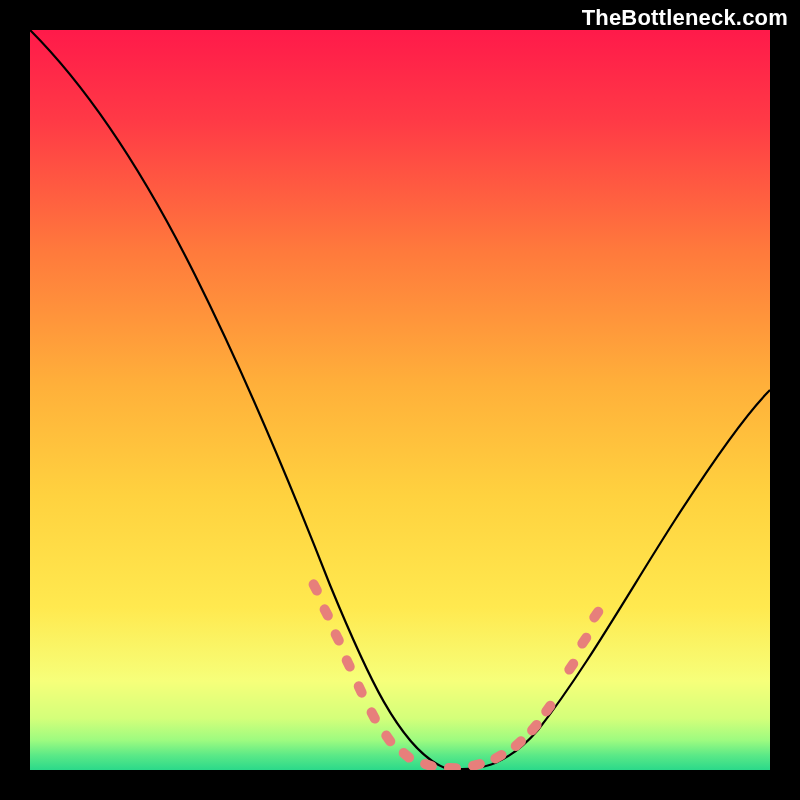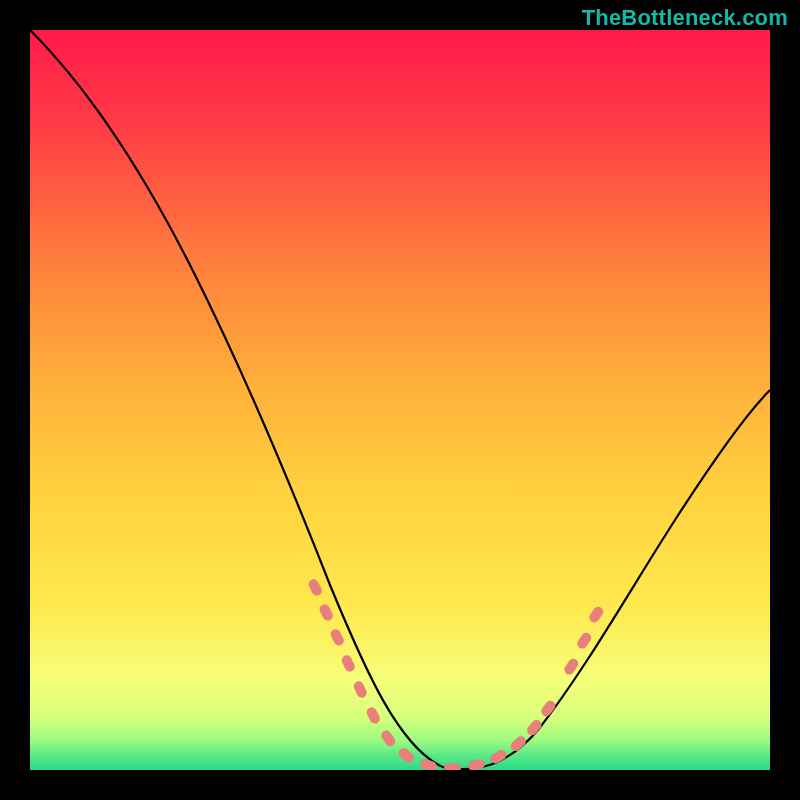--- a/index.html
+++ b/index.html
@@ -21,21 +21,21 @@
     position: absolute;
     left: 30px;
     top: 30px;
     width: 740px;
     height: 740px;
   }
   .watermark {
     position: absolute;
     top: 5px;
     right: 12px;
-    color: #14b8a6;
+    color: #ffffff;
     font-size: 22px;
     font-weight: 600;
     letter-spacing: 0.2px;
     margin-left: 27px;
   }
 </style>
 </head>
 <body>
 
 <div class="chart-wrapper">

